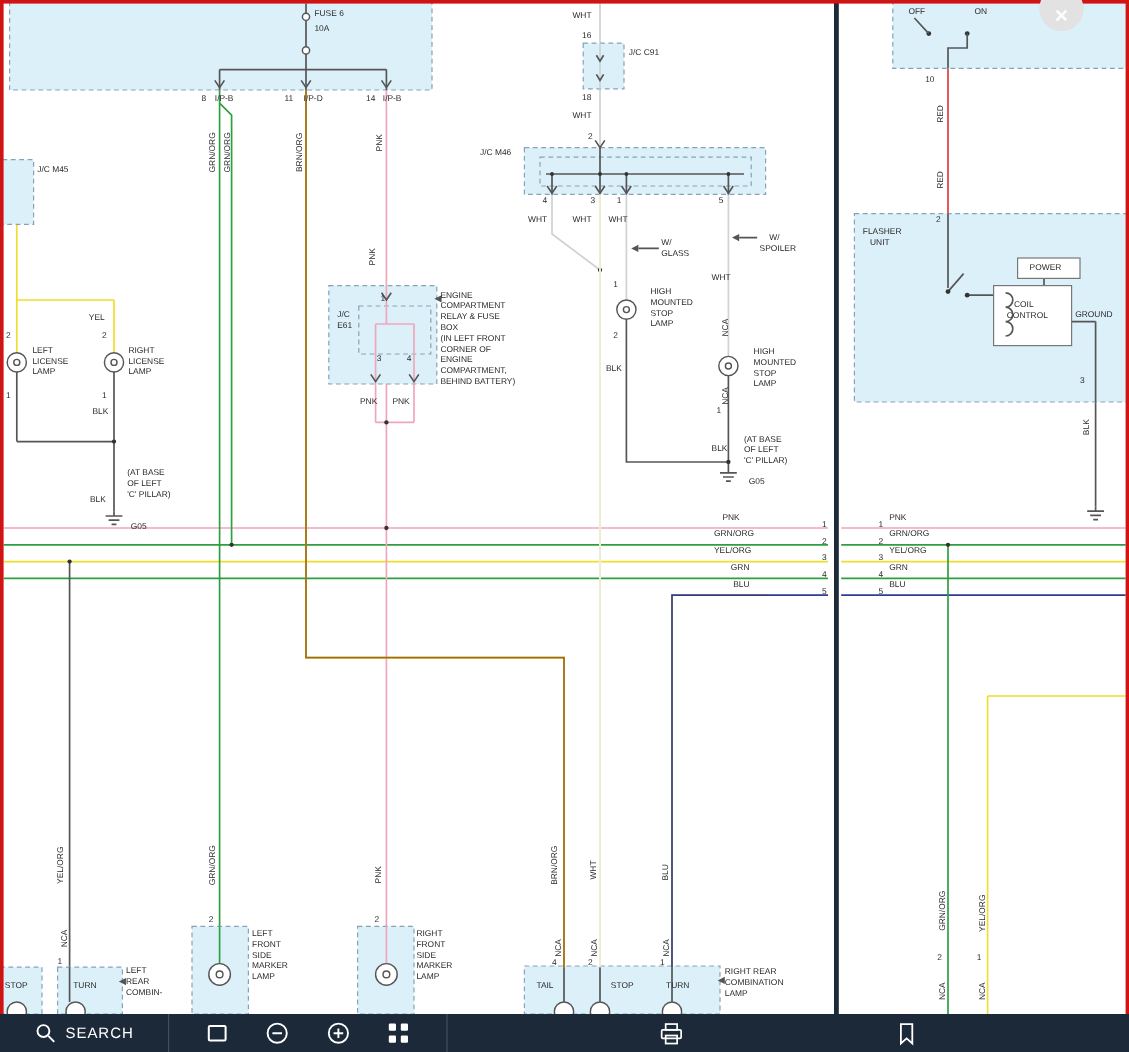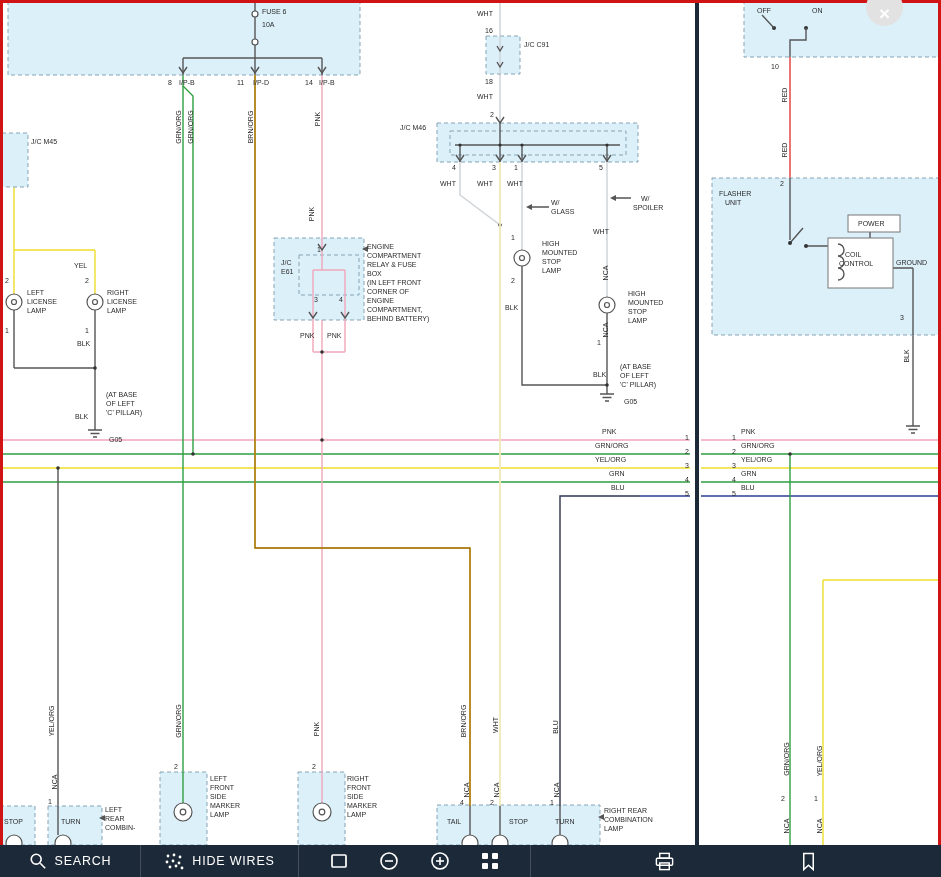--- a/index.html
+++ b/index.html
@@ -413,36 +413,20 @@
   <div class="toolbar">
 
     <div class="tb-sec tb-btn tb-search">
       <svg width="18" height="18" viewBox="0 0 20 20">
         <circle cx="8" cy="8" r="5.5" fill="none" stroke="#fff" stroke-width="1.8"></circle>
         <line x1="12.5" y1="12.5" x2="18" y2="18" stroke="#fff" stroke-width="1.8"></line>
       </svg>
       <span>SEARCH</span>
     </div>
 
-    <div class="tb-sec tb-btn tb-hide">
-      <svg width="20" height="20" viewBox="0 0 20 20">
-        <g fill="#fff">
-          <circle cx="4" cy="5" r="1.4"></circle>
-            <circle cx="10" cy="4" r="1.4"></circle>
-            <circle cx="16" cy="6" r="1.4"></circle>
-          <circle cx="3" cy="11" r="1.4"></circle>
-            <circle cx="9" cy="10" r="1.4"></circle>
-            <circle cx="15" cy="12" r="1.4"></circle>
-          <circle cx="6" cy="16" r="1.4"></circle>
-            <circle cx="12" cy="15" r="1.4"></circle>
-            <circle cx="18" cy="17" r="1.4"></circle>
-        </g>
-      </svg>
-      <span>HIDE WIRES</span>
-    </div>
 
     <div class="tb-sec tb-zoom">
       <span class="tb-icon">
         <svg width="20" height="20" viewBox="0 0 20 20">
           <rect x="3" y="4" width="14" height="12" rx="1" fill="none" stroke="#fff" stroke-width="1.7"></rect>
         </svg>
       </span>
       <span class="tb-icon">
         <svg width="20" height="20" viewBox="0 0 20 20">
           <circle cx="10" cy="10" r="8" fill="none" stroke="#fff" stroke-width="1.6"></circle>

